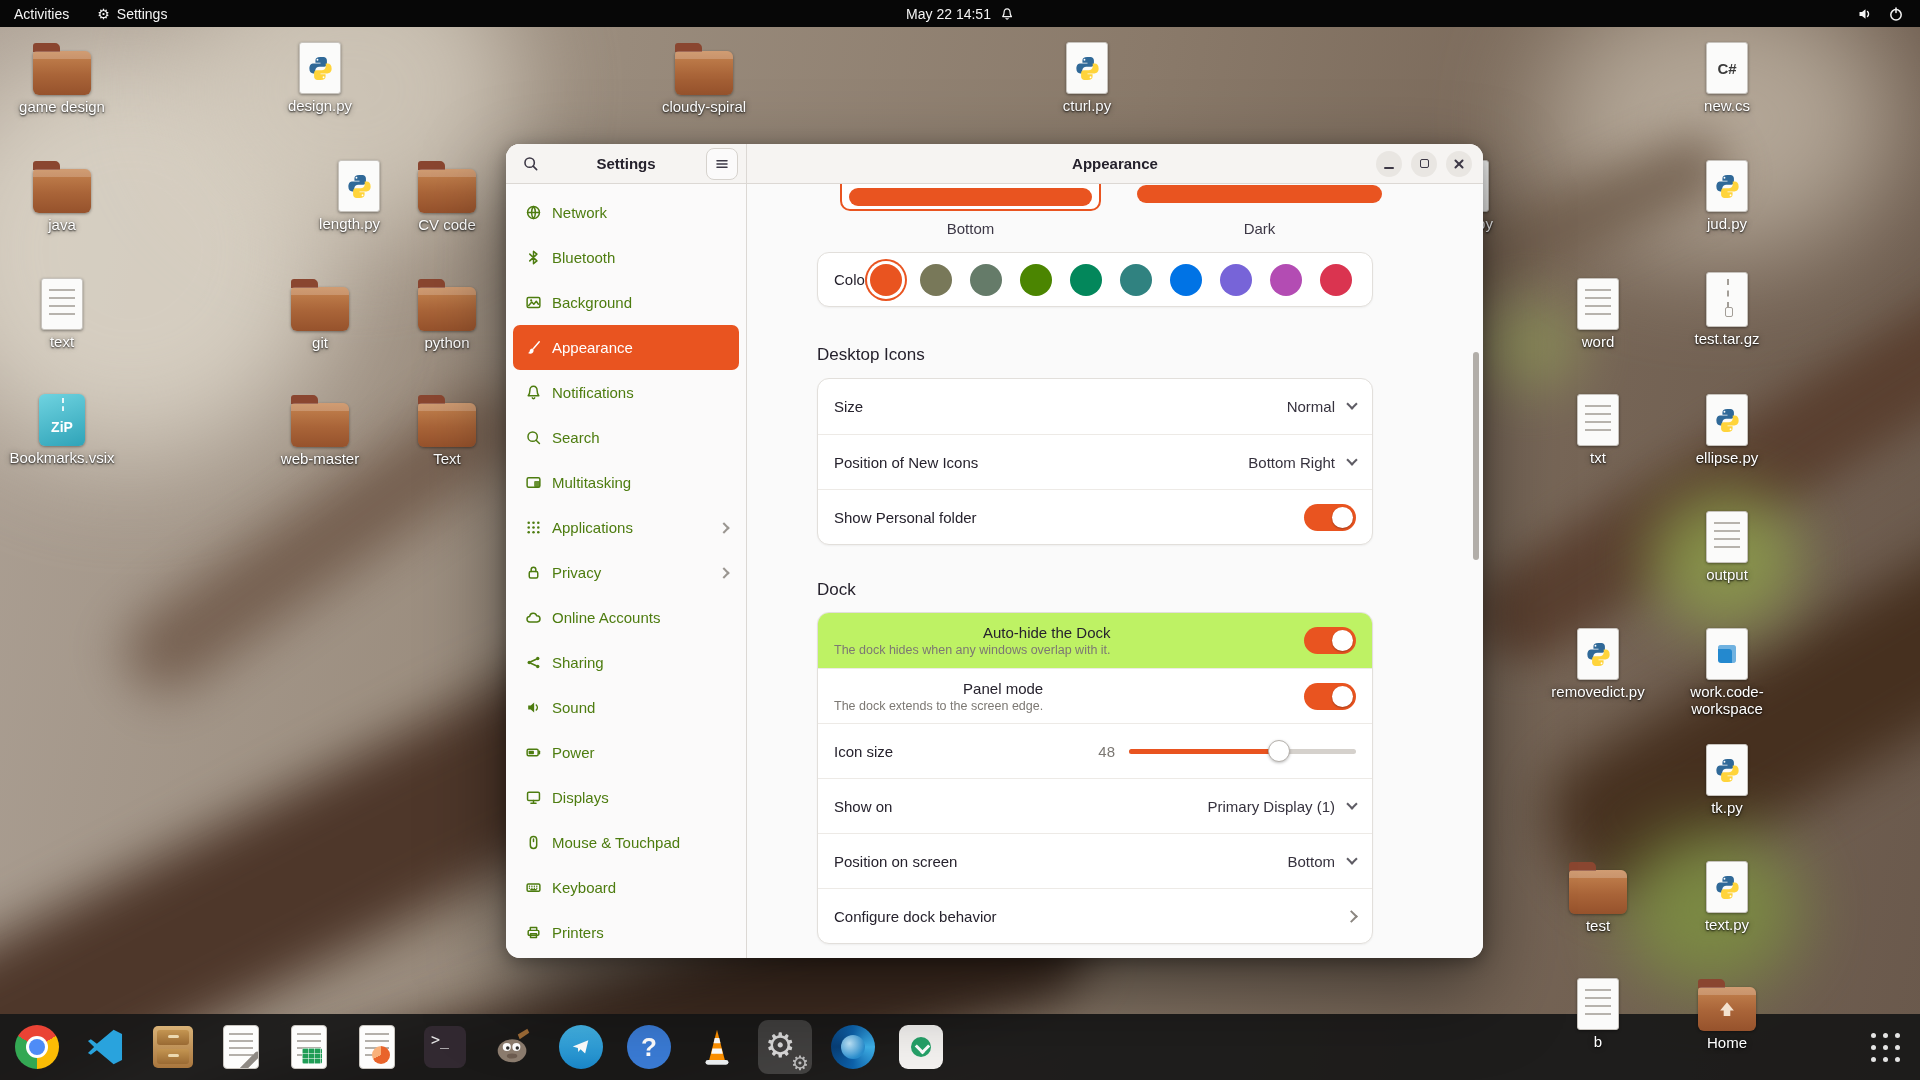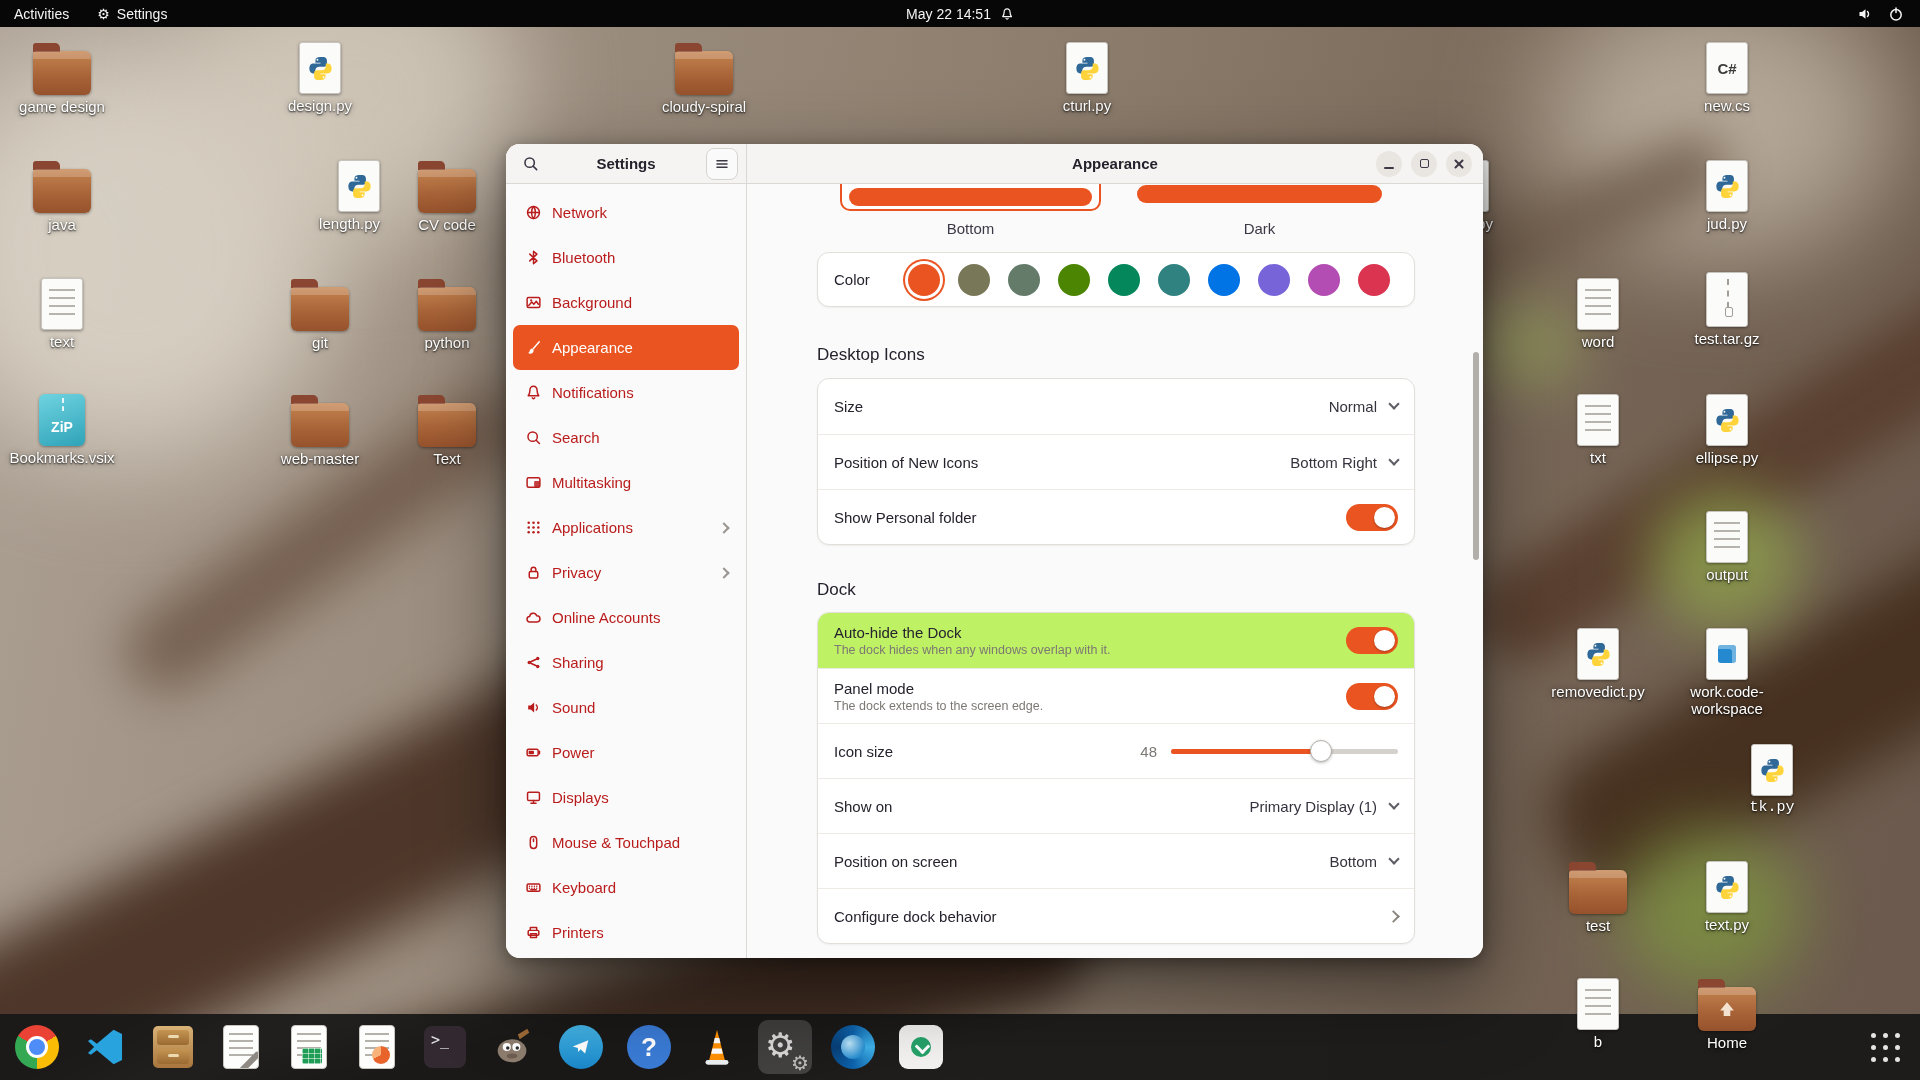--- a/index.html
+++ b/index.html
@@ -46,21 +46,21 @@
   #win{position:absolute;left:506px;top:144px;width:977px;height:814px;z-index:10;border-radius:14px;overflow:hidden;
     display:flex;background:#fafafa;box-shadow:0 30px 80px rgba(0,0,0,.5),0 4px 18px rgba(0,0,0,.35);}
   aside{width:241px;background:#fbfafa;border-right:1px solid #dcd8d4;display:flex;flex-direction:column;}
   .sb-head{height:40px;display:flex;align-items:center;justify-content:space-between;padding:0 8px;
     background:#f6f4f2;border-bottom:1px solid #dcd8d4;flex:0 0 auto;}
   .hb-btn{width:32px;height:32px;border:none;background:transparent;border-radius:50%;display:flex;
     align-items:center;justify-content:center;color:#3d3846;cursor:pointer;}
   .hb-btn.menu{border:1px solid #d6d2cd;border-radius:8px;background:#fbfafa;}
   .sb-title{font-weight:bold;font-size:15px;color:#26222d;}
   #sb-list{padding:6px 7px;display:flex;flex-direction:column;}
-  .sb-item{height:45px;display:flex;align-items:center;gap:10px;padding:0 11px;border-radius:7px;color:#b91c1c;cursor:pointer;}
+  .sb-item{height:45px;display:flex;align-items:center;gap:10px;padding:0 11px;border-radius:7px;color:#4d7c0f;cursor:pointer;}
   .sb-item .sb-ic{display:flex;width:18px;justify-content:center;}
   .sb-label{font-size:15px;}
   .sb-item.selected{background:#E95420;color:#fff;}
   .chev-right{width:8px;height:8px;border-top:2px solid #9a9590;border-right:2px solid #9a9590;
     transform:rotate(45deg);margin-left:auto;}
   .main{flex:1;display:flex;flex-direction:column;position:relative;}
   .main-head{height:40px;background:#f6f4f2;border-bottom:1px solid #dcd8d4;position:relative;
     display:flex;align-items:center;flex:0 0 auto;}
   .win-title{position:absolute;left:0;right:0;text-align:center;font-weight:bold;font-size:15px;color:#26222d;}
   .win-ctrls{margin-left:auto;display:flex;gap:9px;padding-right:11px;z-index:1;}
@@ -72,22 +72,22 @@
   .g-close::before,.g-close::after{content:"";position:absolute;left:5px;top:0;width:2px;height:12px;background:#3d3846;border-radius:1px;}
   .g-close::before{transform:rotate(45deg);}.g-close::after{transform:rotate(-45deg);}
   .content{position:relative;flex:1;background:#fafafa;overflow:hidden;}
   .preview-light{position:absolute;left:93px;top:-12px;width:261px;height:39px;border:2px solid #E95420;
     border-radius:10px;background:#fff;}
   .preview-light .pv-bar{position:absolute;left:7px;right:7px;top:14px;height:18px;border-radius:9px;background:#E95420;}
   .dark-bar{position:absolute;left:390px;top:1px;width:245px;height:18px;border-radius:9px;background:#E95420;}
   .pv-label{position:absolute;top:36px;font-size:15px;color:#3d3846;text-align:center;}
   .pv-label.ll{left:93px;width:261px;}
   .pv-label.dl{left:390px;width:245px;}
-  .card{position:absolute;left:70px;width:598px;background:#fff;border:1px solid #e2dfdb;border-radius:12px;
-    overflow:hidden;box-shadow:0 1px 2px rgba(0,0,0,.05);}
+  .card{position:absolute;left:70px;width:556px;background:#fff;border:1px solid #e2dfdb;border-radius:12px;
+    overflow:hidden;box-shadow:0 1px 2px rgba(0,0,0,.05);text-align:right;}
   .color-card{top:68px;height:55px;display:flex;align-items:center;padding:0 24px 0 16px;}
   #swatches{margin-left:auto;display:flex;gap:18px;align-items:center;}
   .swatch{width:32px;height:32px;border-radius:50%;border:none;cursor:pointer;}
   .swatch.sel{box-shadow:0 0 0 3px #fff,0 0 0 5px #E95420;}
   .row-label{font-size:15px;color:#26222d;}
   .sect{position:absolute;left:70px;font-size:17px;font-weight:normal;color:#26222d;margin:0;}
   #sect-desktop{top:161px;}
   #card-desktop{top:194px;}
   #sect-dock{top:396px;}
   #card-dock{top:428px;}
@@ -326,21 +326,21 @@
         </svg>
       </div>
       <div class="dlabel">removedict.py</div>
     </div>
     <div class="dicon" style="left: 1667px; top: 626px;">
       <div class="pg">
         <span class="ws-mark"></span>
       </div>
       <div class="dlabel">work.code-workspace</div>
     </div>
-    <div class="dicon" style="left: 1712px; top: 742px; font-family: Liberation Mono, monospace;">
+    <div class="dicon" style="left: 1667px; top: 742px;">
       <div class="pg">
         <svg viewBox="0 0 16 16" width="27" height="27">
           <path fill="#306998" d="M7.9 1.2c-2.1 0-2.9.8-2.9 2v1.4h3v.5H3.9c-1.3 0-2.5.8-2.5 2.9 0 2 1 2.9 2.3 2.9h1.2V9.2c0-1.3 1.1-2.3 2.4-2.3h2.9c1 0 1.6-.7 1.6-1.7V3.2c0-1.2-.9-2-2-2z"></path>
           <circle cx="6.2" cy="2.8" r=".55" fill="#fff"></circle>
           <path fill="#FFD43B" d="M8.1 14.8c2.1 0 2.9-.8 2.9-2v-1.4H8v-.5h4.1c1.3 0 2.5-.8 2.5-2.9 0-2-1-2.9-2.3-2.9h-1.2v1.7c0 1.3-1.1 2.3-2.4 2.3H5.8c-1 0-1.6.7-1.6 1.7v2c0 1.2.9 2 2 2z"></path>
           <circle cx="9.8" cy="13.2" r=".55" fill="#fff"></circle>
         </svg>
       </div>
       <div class="dlabel">tk.py</div>
     </div>

